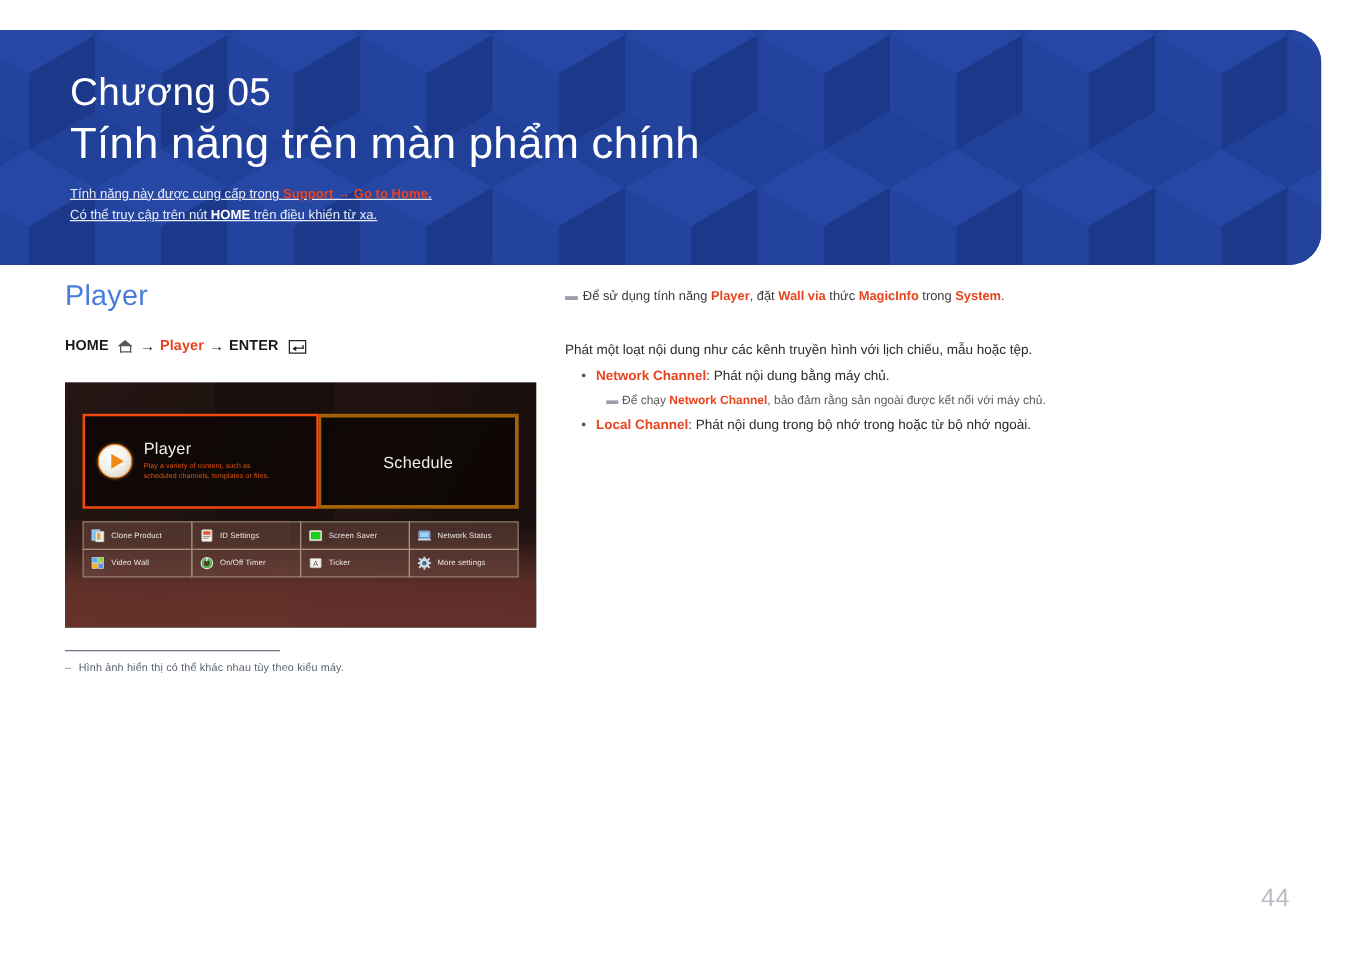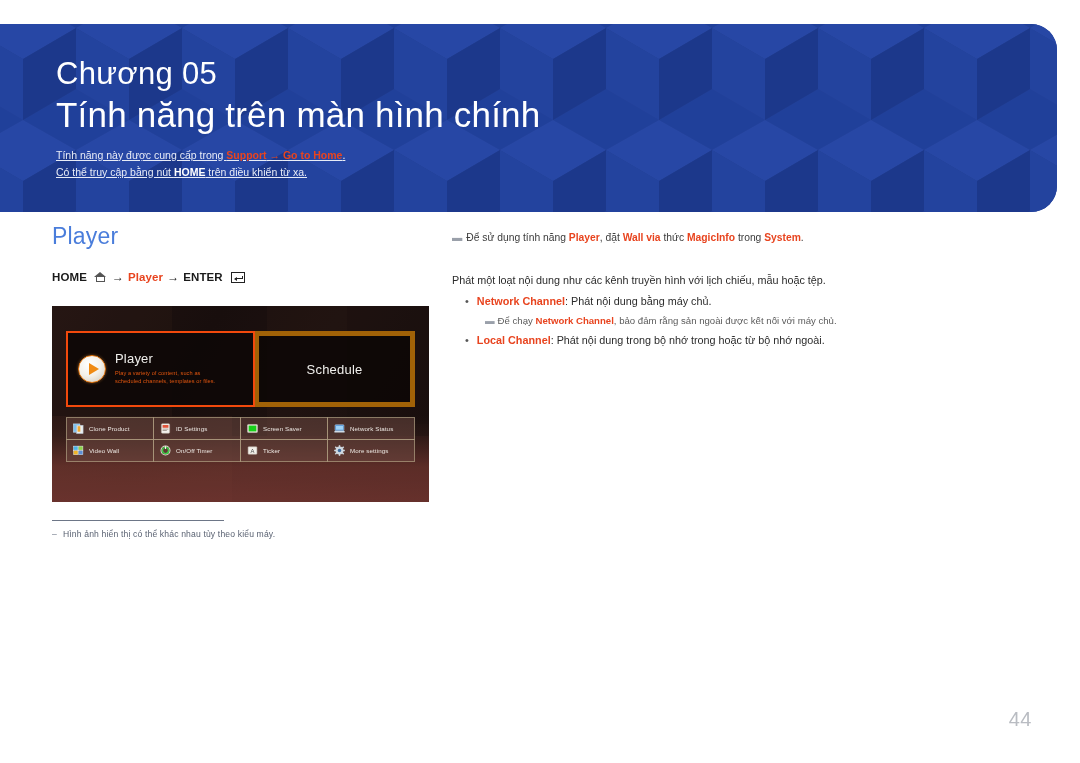--- a/index.html
+++ b/index.html
@@ -198,21 +198,21 @@
   .tiles-row {
     position: absolute;
     left: 14px;
     top: 25px;
     width: 349px;
     height: 76px;
     display: flex;
   }
   .tile {
     box-sizing: border-box;
-    border: 5px solid #a16207;
+    border: 3px solid #a16207;
     background: rgba(12,7,6,0.88);
     display: flex;
     align-items: center;
     position: relative;
   }
   .tile.player {
     flex: 0 0 189px;
     border: 2px solid #f2490c;
     background: rgba(14,8,7,0.92);
     padding-left: 10px;
@@ -403,28 +403,28 @@
         <polygon points="53,61 0,30 0,91 53,122" fill="#25449f"></polygon>
         <polygon points="0,30 0,91 -26,76 -26,45" fill="#2b4cab" opacity="0.5"></polygon>
       </pattern>
     </defs>
     <rect width="1057" height="188" fill="url(#cubes)"></rect>
     <rect width="1057" height="188" fill="#21409a" opacity="0.22"></rect>
   </svg>
 
   <div class="banner-inner">
     <div class="chapter-label">Chương 05</div>
-    <div class="chapter-title">Tính năng trên màn hình chính</div>
+    <div class="chapter-title">Tính năng trên màn phẩm chính</div>
 
     <div class="banner-notes">
       <div class="banner-note">
         <span>Tính năng này được cung cấp trong </span><span class="red">Support</span><span class="red"> → </span><span class="red">Go to Home</span><span>.</span>
       </div>
       <div class="banner-note">
-        <span>Có thể truy cập bằng nút </span><span class="bold-white">HOME</span><span> trên điều khiển từ xa.</span>
+        <span>Có thể truy cập trên nút </span><span class="bold-white">HOME</span><span> trên điều khiển từ xa.</span>
       </div>
     </div>
   </div>
 </div>
 
 <div class="content">
 
   <div class="col-left">
 
     <div class="section-title">Player</div>

